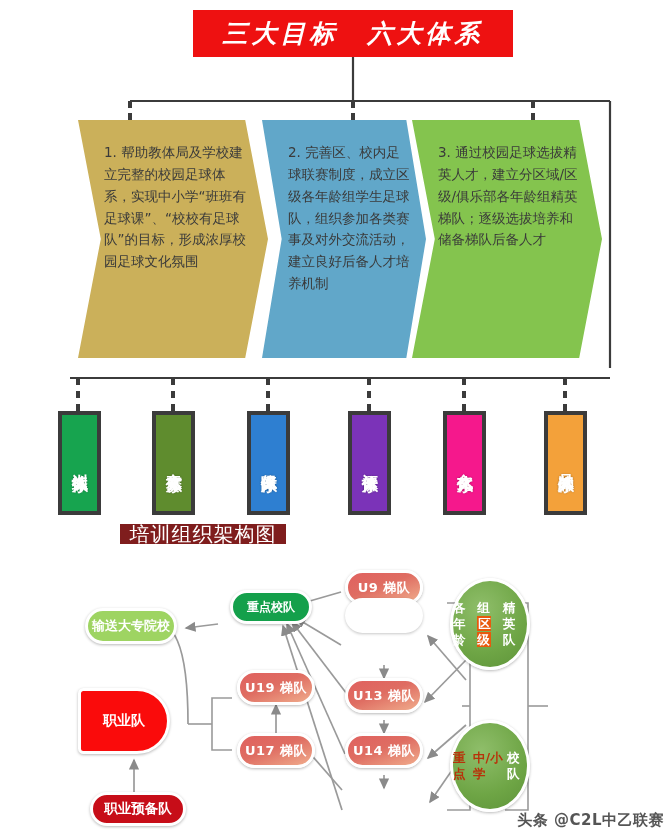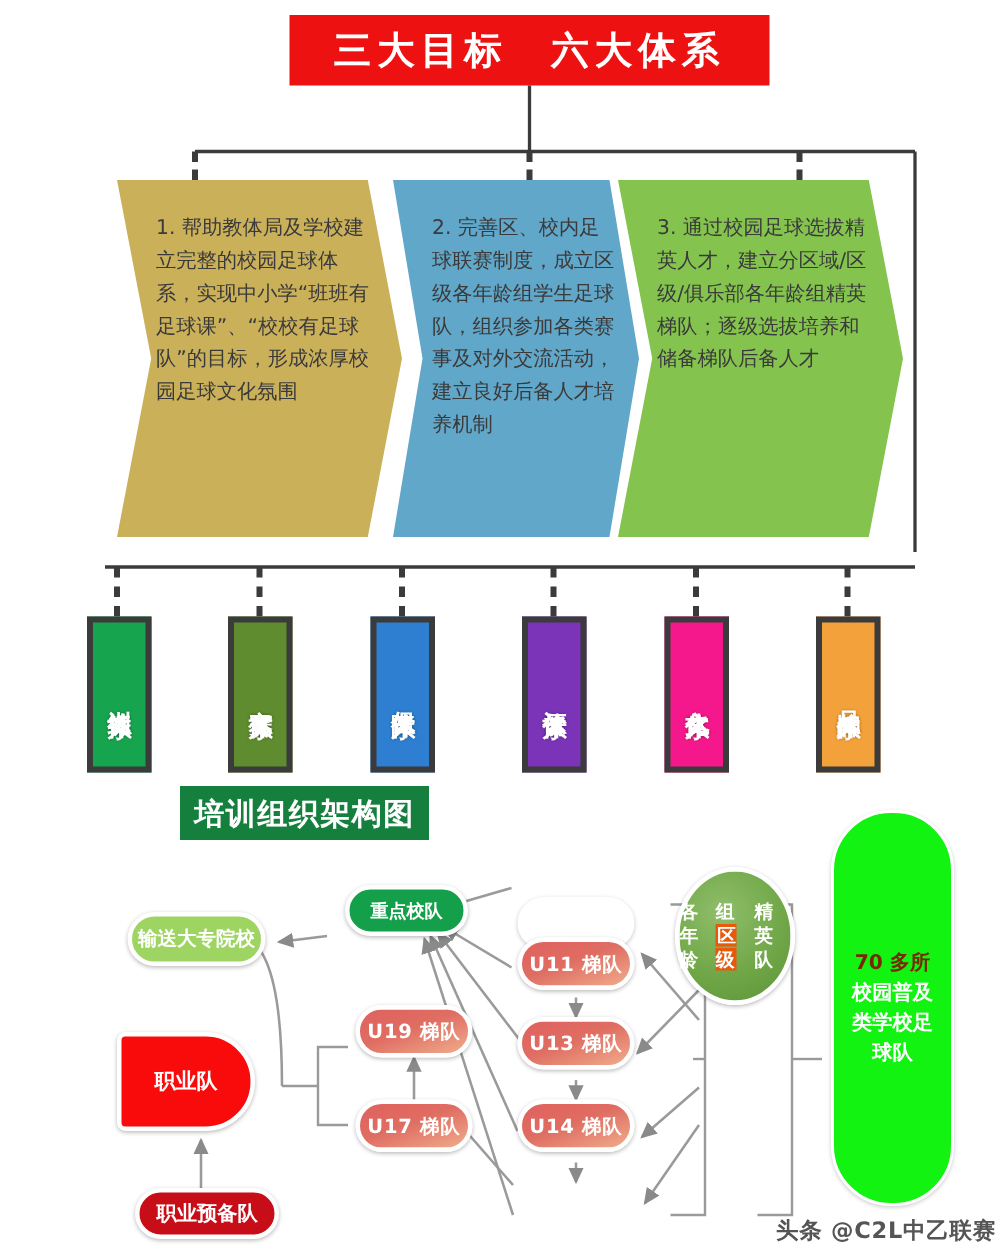--- a/index.html
+++ b/index.html
@@ -10,21 +10,21 @@
     overflow:hidden;
     position:relative;
   }
   #root{position:relative;width:672px;height:838px;}
 
   
   .title-bar{
     position:absolute;left:193px;top:10px;width:320px;height:47px;
     background:#ee1111;
     display:flex;align-items:center;justify-content:center;
-    color:#ffffff;font-size:25px;font-weight:bold;letter-spacing:4px;
+    color:#ffffff;font-size:25px;font-weight:bold;letter-spacing:4px;font-style:italic;
   }
 
   
   #connectors{position:absolute;left:0;top:0;width:672px;height:838px;pointer-events:none;}
 
   
   .chev{
     position:absolute;top:120px;height:238px;
     -webkit-clip-path:polygon(0% 0%, 88% 0%, 100% 50%, 88% 100%, 0% 100%, 12% 50%);
     clip-path:polygon(0% 0%, 88% 0%, 100% 50%, 88% 100%, 0% 100%, 12% 50%);
@@ -42,24 +42,24 @@
     border:4px solid #3b3b3b;box-sizing:border-box;
     display:flex;align-items:center;justify-content:center;
     color:#ffffff;font-size:16px;font-weight:bold;
     writing-mode:vertical-rl;text-orientation:upright;
     letter-spacing:1px;line-height:1.05;
     text-shadow:0 0 2px rgba(0,0,0,.25);
   }
 
   
   .section-label{
-    position:absolute;left:120px;top:524px;width:166px;height:36px;
-    background:#15803d;color:#ffffff;
-    display:flex;align-items:center;justify-content:center;
-    font-size:20px;font-weight:bold;letter-spacing:1px;
+    position:absolute;left:120px;top:524px;width:166px;height:20px;
+    background:#7f1d1d;color:#ffffff;
+    display:flex;align-items:center;justify-content:center;
+    font-size:20px;font-weight:normal;letter-spacing:1px;
   }
 
   
   #orgchart{position:absolute;left:0;top:520px;width:672px;height:318px;}
   #orgwires{position:absolute;left:0;top:0;width:672px;height:318px;}
 
   .node{
     position:absolute;box-sizing:border-box;
     display:flex;align-items:center;justify-content:center;
     text-align:center;font-weight:bold;color:#ffffff;
@@ -207,45 +207,44 @@
       <g stroke="#9a9a9a" stroke-width="1.7" fill="none" marker-end="url(#ah)">
         <path d="M188,204 C188,118 172,104 152,98"></path>
         <line x1="134" y1="275" x2="134" y2="240"></line>
       </g>
 
       <g stroke="#9a9a9a" stroke-width="1.7" fill="none" marker-end="url(#ah)">
         <line x1="218" y1="104" x2="186" y2="108"></line>
       </g>
     </svg>
 
+    <div class="node pill uteam" style="left:345px;top:50px;">U9 梯队</div>
     <div class="node pill blankpill" style="left:345px;top:78px;"></div>
-    <div class="node pill uteam" style="left:345px;top:105px;">U11 梯队</div>
     <div class="node pill uteam" style="left:345px;top:158px;">U13 梯队</div>
     <div class="node pill uteam" style="left:345px;top:213px;">U14 梯队</div>
 
     <div class="node pill uteam" style="left:237px;top:150px;">U19 梯队</div>
     <div class="node pill uteam" style="left:237px;top:213px;">U17 梯队</div>
 
     <div class="node pill keyteam" style="left:230px;top:70px;">重点校队</div>
 
     <div class="node pro" style="left:78px;top:168px;">职业队</div>
     <div class="node pill college" style="left:85px;top:88px;">输送大专院校</div>
     <div class="node pill propre" style="left:90px;top:272px;">职业预备队</div>
 
     <div class="circlebig" style="left:450px;top:58px;">
       <div>各年龄</div>
       <div>
         <span>组</span><span class="hl">区级</span>
       </div>
       <div>精英队</div>
     </div>
 
+    <div class="circlebig" style="left:450px;top:200px;">
+      <div class="hl2">重点</div>
+      <div class="hl2">中/小学</div>
+      <div>校队</div>
+    </div>
   </div>
 
-  <div class="bigpill">
-    <div class="num">70 多所</div>
-    <div>校园普及</div>
-    <div>类学校足</div>
-    <div>球队</div>
-  </div>
 
   <div class="watermark">头条 @C2L中乙联赛</div>
 </div>
 
 </body></html>

